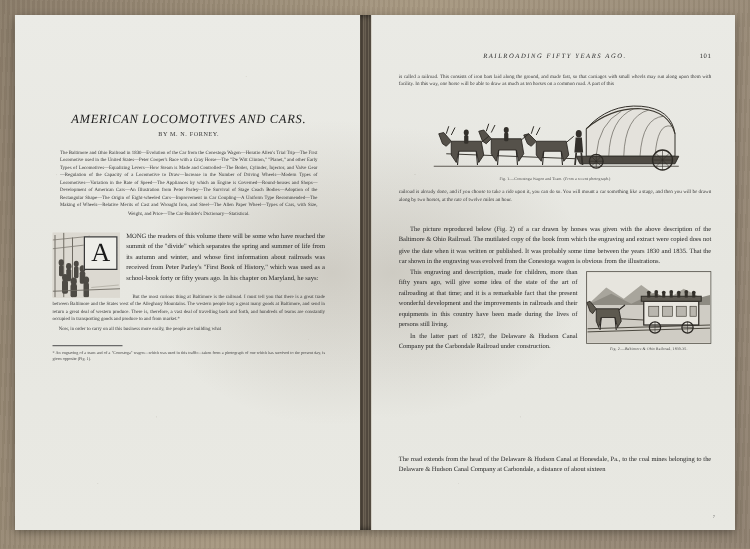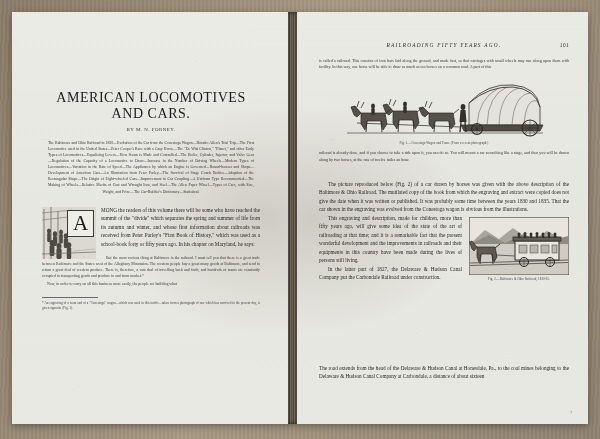--- a/index.html
+++ b/index.html
@@ -68,27 +68,28 @@
     color: #2b2b2b;
   }
   
   .lp-body {
     left: 30px;
     top: 78px;
     width: 218px;
   }
   .article-title {
     text-align: center;
-    font-size: 14px;
+    font-size: 10px;
     letter-spacing: 0.55px;
     font-weight: normal;
     margin: 0 0 5px 0;
     color: #1d1d1d;
     font-variant: small-caps;
     text-transform: uppercase;
+    font-style: italic;
   }
   .byline {
     text-align: center;
     font-size: 4.9px;
     letter-spacing: 0.5px;
     text-transform: uppercase;
     margin: 0 0 8px 0;
     color: #333;
   }
   .synopsis {

